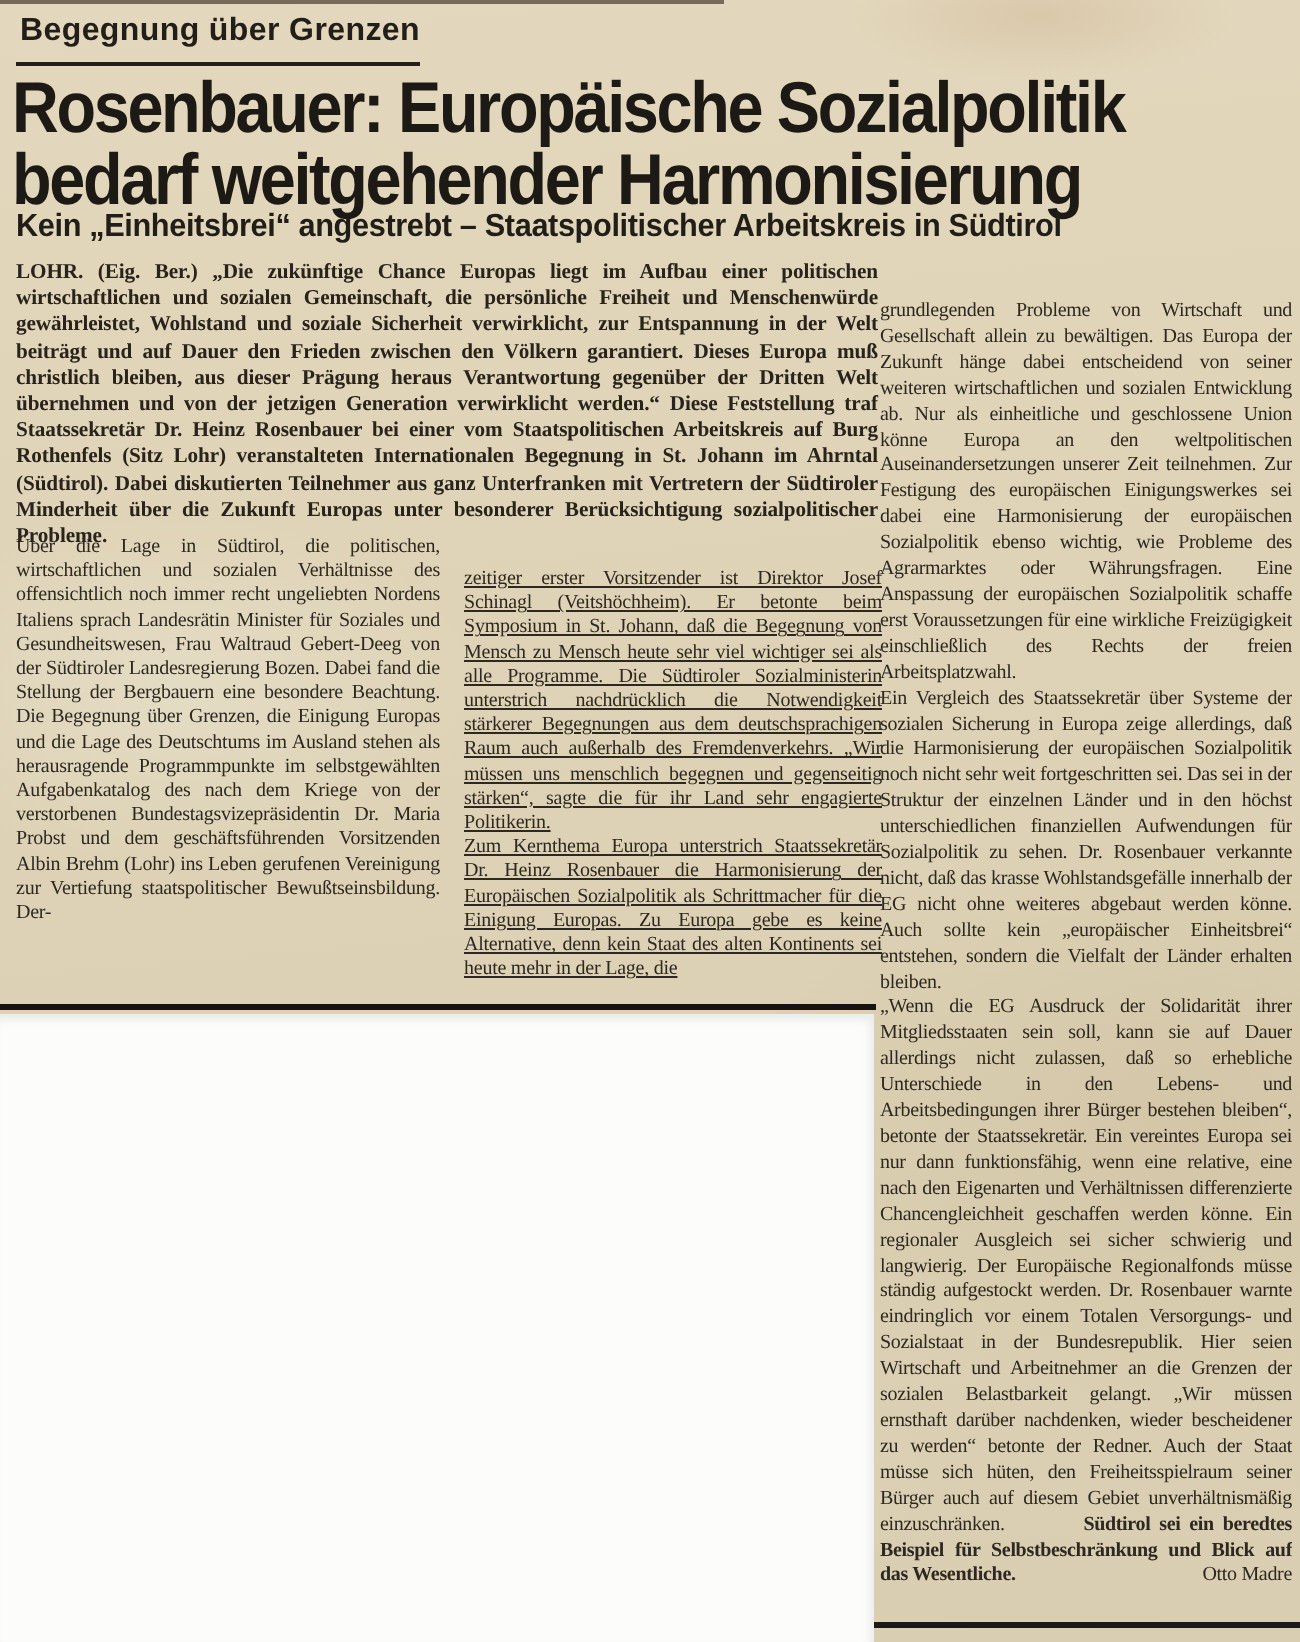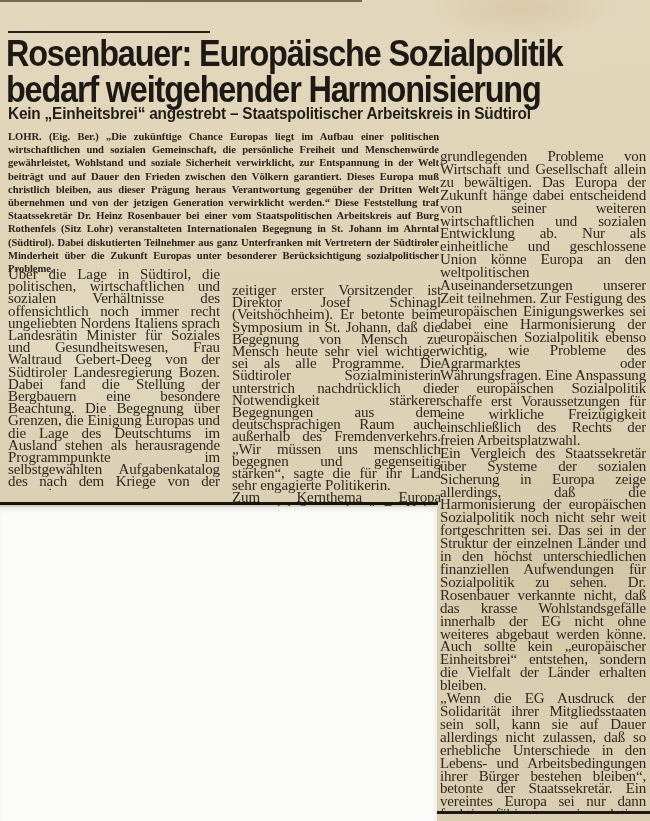--- a/index.html
+++ b/index.html
@@ -44,26 +44,26 @@
   }
 
   .lead {
     position:absolute; left:8px; top:130px; width:431px;
     font-weight:700; font-size:10.6px; line-height:13.2px;
     text-align:justify; color:#29231b; letter-spacing:-.05px;
   }
 
   .bodycol {
     position:absolute; text-align:justify;
-    font-size:15px; line-height:12.2px; color:#2e2820;
+    font-size:10px; line-height:12.2px; color:#2e2820;
     letter-spacing:-.12px; overflow:hidden;
   }
   .bodycol p { margin:0; }
   .col1 { left:8px;   top:268px; width:212px; height:222px; }
-  .col2 { left:232px; top:284px; width:209px; height:222px; }
+  .col2 { left:232px; top:284px; width:209px; height:222px;text-decoration:underline; }
   .col3 { left:440px; top:150px; width:206px; height:662px; line-height:12.9px; letter-spacing:-.16px; }
   .em-end { font-weight:700;margin-left:35px; }
   .byline { float:right; font-weight:400; padding-left:8px; }
 
   
   .cutout {
     position:absolute; left:0; top:507px; width:437px; height:314px;
     background:#fcfcfb;
     box-shadow: inset -2px 3px 4px rgba(0,0,0,.07);
   }
@@ -71,20 +71,21 @@
   .rule-bottom { position:absolute; left:437px; top:811px; width:213px; height:2.5px; background:#1d1914; }
 </style>
 </head>
 <body>
 
 <div class="stage">
 
   <div class="paper"></div>
   <div class="edge-top"></div>
 
+  <div class="kicker">Begegnung über Grenzen</div>
   <div class="kicker-rule"></div>
 
   <h1 class="headline">
     <span class="hl">Rosenbauer: Europäische Sozialpolitik</span>
     <span class="hl">bedarf weitgehender Harmonisierung</span>
   </h1>
 
   <div class="subhead">Kein „Einheitsbrei“ angestrebt – Staatspolitischer Arbeitskreis in Südtirol</div>
 
   <div class="lead">LOHR. (Eig. Ber.) „Die zukünftige Chance Europas liegt im Aufbau einer politischen wirtschaftlichen und sozialen Gemeinschaft, die persönliche Freiheit und Menschenwürde gewährleistet, Wohlstand und soziale Sicherheit verwirklicht, zur Entspannung in der Welt beiträgt und auf Dauer den Frieden zwischen den Völkern garantiert. Dieses Europa muß christlich bleiben, aus dieser Prägung heraus Verantwortung gegenüber der Dritten Welt übernehmen und von der jetzigen Generation verwirklicht werden.“ Diese Feststellung traf Staatssekretär Dr. Heinz Rosenbauer bei einer vom Staatspolitischen Arbeitskreis auf Burg Rothenfels (Sitz Lohr) veranstalteten Internationalen Begegnung in St. Johann im Ahrntal (Südtirol). Dabei diskutierten Teilnehmer aus ganz Unterfranken mit Vertretern der Südtiroler Minderheit über die Zukunft Europas unter besonderer Berücksichtigung sozialpolitischer Probleme.</div>

